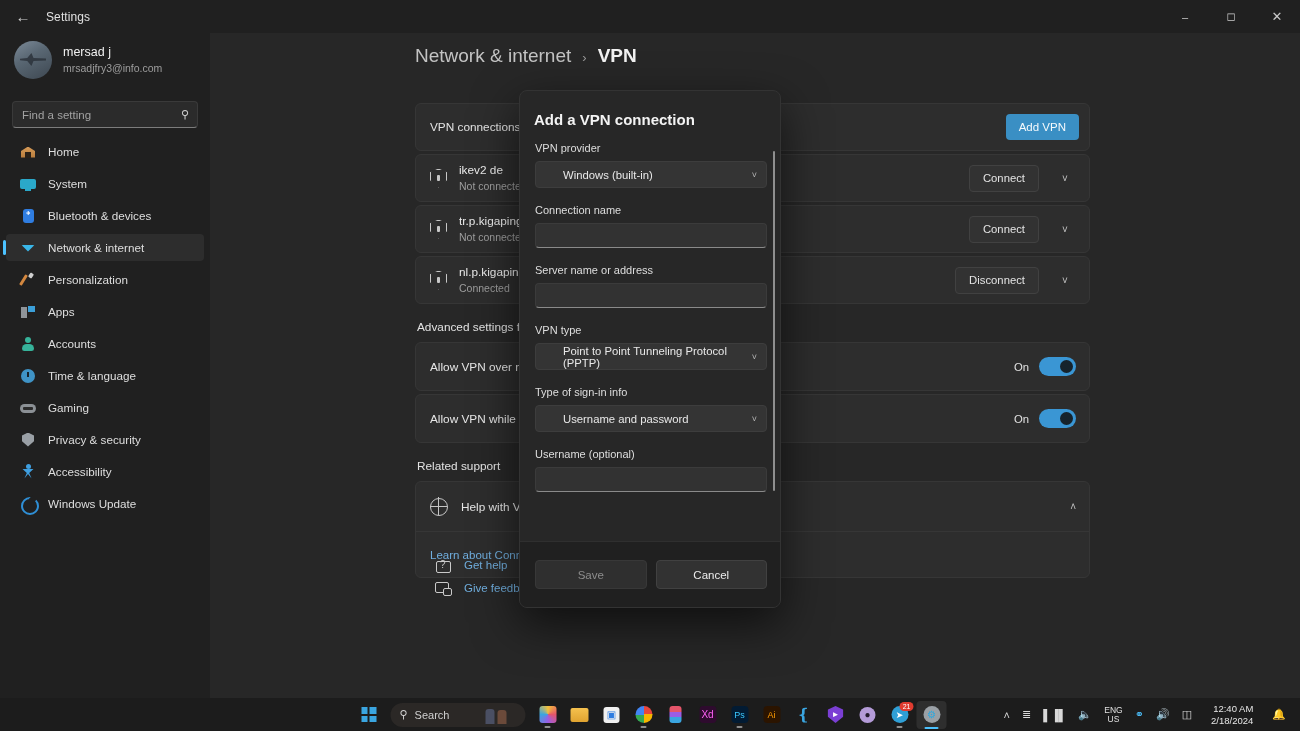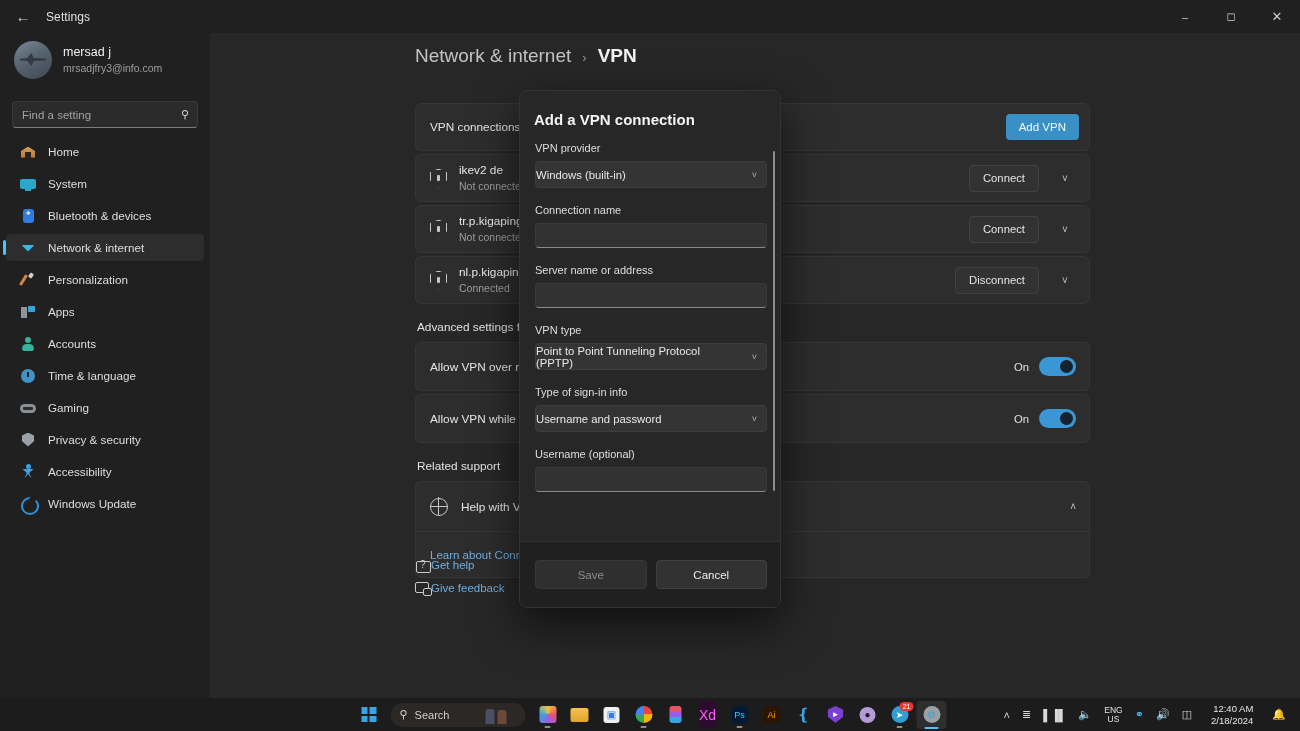--- a/index.html
+++ b/index.html
@@ -115,38 +115,38 @@
   .help-row { height:49px; display:flex; align-items:center; padding:0 13px 0 14px; gap:13px; }
   .globe { width:18px; height:18px; border-radius:50%; border:1.3px solid #c5c5c5; position:relative; flex:none; }
   .globe::before { content:""; position:absolute; left:7px; top:-1.3px; width:1.3px; height:17.4px; background:#c5c5c5; }
   .globe::after { content:""; position:absolute; left:-1.3px; top:7px; width:17.4px; height:1.3px; background:#c5c5c5; }
   .help-label { font-size:11.8px; color:#e6e6e6; flex:1; }
   .chev-up { color:#c6c6c6; font-size:10px; }
   .link-row { height:46px; display:flex; align-items:center; padding:0 14px; }
   .link { font-size:11.5px; color:#70aede; }
 
   .footlinks { position:absolute; left:205px; top:520px; }
-  .fl { display:flex; align-items:center; height:23px; }
+  .fl { display:flex; align-items:center; gap:13px; height:23px;padding-left:20px; }
   .fl-ico { width:16px; height:16px; position:relative; flex:none; }
   .ic-help::before{ content:""; position:absolute; left:1px; top:4px; width:13px; height:10px; border:1.3px solid #cacaca; border-radius:2px; }
   .ic-help::after{ content:"?"; position:absolute; left:5px; top:2px; font-size:10px; color:#cacaca; }
   .ic-fb::before{ content:""; position:absolute; left:0; top:2px; width:12px; height:9px; border:1.3px solid #cacaca; border-radius:2px; }
   .ic-fb::after{ content:""; position:absolute; left:8px; top:8px; width:7px; height:6px; border:1.3px solid #cacaca; border-radius:2px; background:#272727; }
   .fl-txt { font-size:11.5px; color:#70aede; }
 
   
   .modal { position:absolute; left:519px; top:90px; width:262px; height:518px; background:#272727;
            border:1px solid #333; border-radius:8px; box-shadow:0 16px 46px rgba(0,0,0,.62); overflow:hidden; }
   .modal-body { position:absolute; left:0; top:0; width:262px; height:452px; overflow:hidden; }
   .m-title { font-size:15px; font-weight:700; color:#f3f3f3; padding:20px 0 14px 14px; }
   .m-field { padding:0 15px 0 15px; }
   .m-label { font-size:11px; color:#dedede; margin-bottom:7px; }
   .m-gap { height:16px; }
   .m-select { height:27px; background:#343434; border:1px solid #3d3d3d; border-radius:4px; display:flex;
-              align-items:center; justify-content:space-between; padding:0 9px 0 0;gap:23px; }
+              align-items:center; justify-content:space-between; padding:0 9px 0 27px;gap:23px; }
   .m-select span { font-size:11.3px; color:#e8e8e8; }
   .m-select i { font-style:normal; color:#b9b9b9; font-size:9px; }
   .m-input { height:25px; background:#323232; border:1px solid #3b3b3b; border-bottom:1px solid #8a8a8a;
              border-radius:4px; width:100%; }
   .m-scroll { position:absolute; right:5px; top:60px; width:2px; height:340px; background:#8e8e8e; border-radius:1px; }
   .m-foot { position:absolute; left:0; bottom:0; width:262px; height:66px; background:#202020;
             border-top:1px solid #2f2f2f; display:flex; align-items:center; gap:9px; padding:0 15px; }
   .m-btn { flex:1; height:29px; border-radius:4px; font-size:11.5px; font-family:"Liberation Sans", sans-serif; }
   .m-save { background:#2f2f2f; border:1px solid #383838; color:#8d8d8d; }
   .m-cancel { background:#323232; border:1px solid #414141; color:#ececec; }
@@ -428,21 +428,21 @@
       <div class="tk">
         <span style="width:16px;height:16px;border-radius:3px;background:#f0f0f0;display:flex;align-items:center;justify-content:center;font-size:10px;color:#2f7de1">▣</span>
       </div>
       <div class="tk run">
         <span style="width:17px;height:17px;border-radius:50%;background:conic-gradient(#e8453c 0 25%,#f7b500 0 50%,#34a853 0 75%,#4285f4 0)"></span>
       </div>
       <div class="tk">
         <span style="width:12px;height:17px;background:linear-gradient(#e5556a 0 33%,#9b5de5 0 66%,#3aa5e0 0);border-radius:3px"></span>
       </div>
       <div class="tk">
-        <span style="width:17px;height:27px;border-radius:4px;background:#2e0b2e;color:#ff61f6;font-size:14px;display:flex;align-items:center;justify-content:center">Xd</span>
+        <span style="width:17px;height:17px;border-radius:4px;background:#2e0b2e;color:#ff61f6;font-size:10px;display:flex;align-items:center;justify-content:center">Xd</span>
       </div>
       <div class="tk run">
         <span style="width:17px;height:17px;border-radius:4px;background:#021b33;color:#3ac8ff;font-size:9px;display:flex;align-items:center;justify-content:center">Ps</span>
       </div>
       <div class="tk">
         <span style="width:17px;height:17px;border-radius:4px;background:#2b1400;color:#ff9a00;font-size:9px;display:flex;align-items:center;justify-content:center">Ai</span>
       </div>
       <div class="tk">
         <span style="color:#3aa5e0;font-size:16px">❴</span>
       </div>

